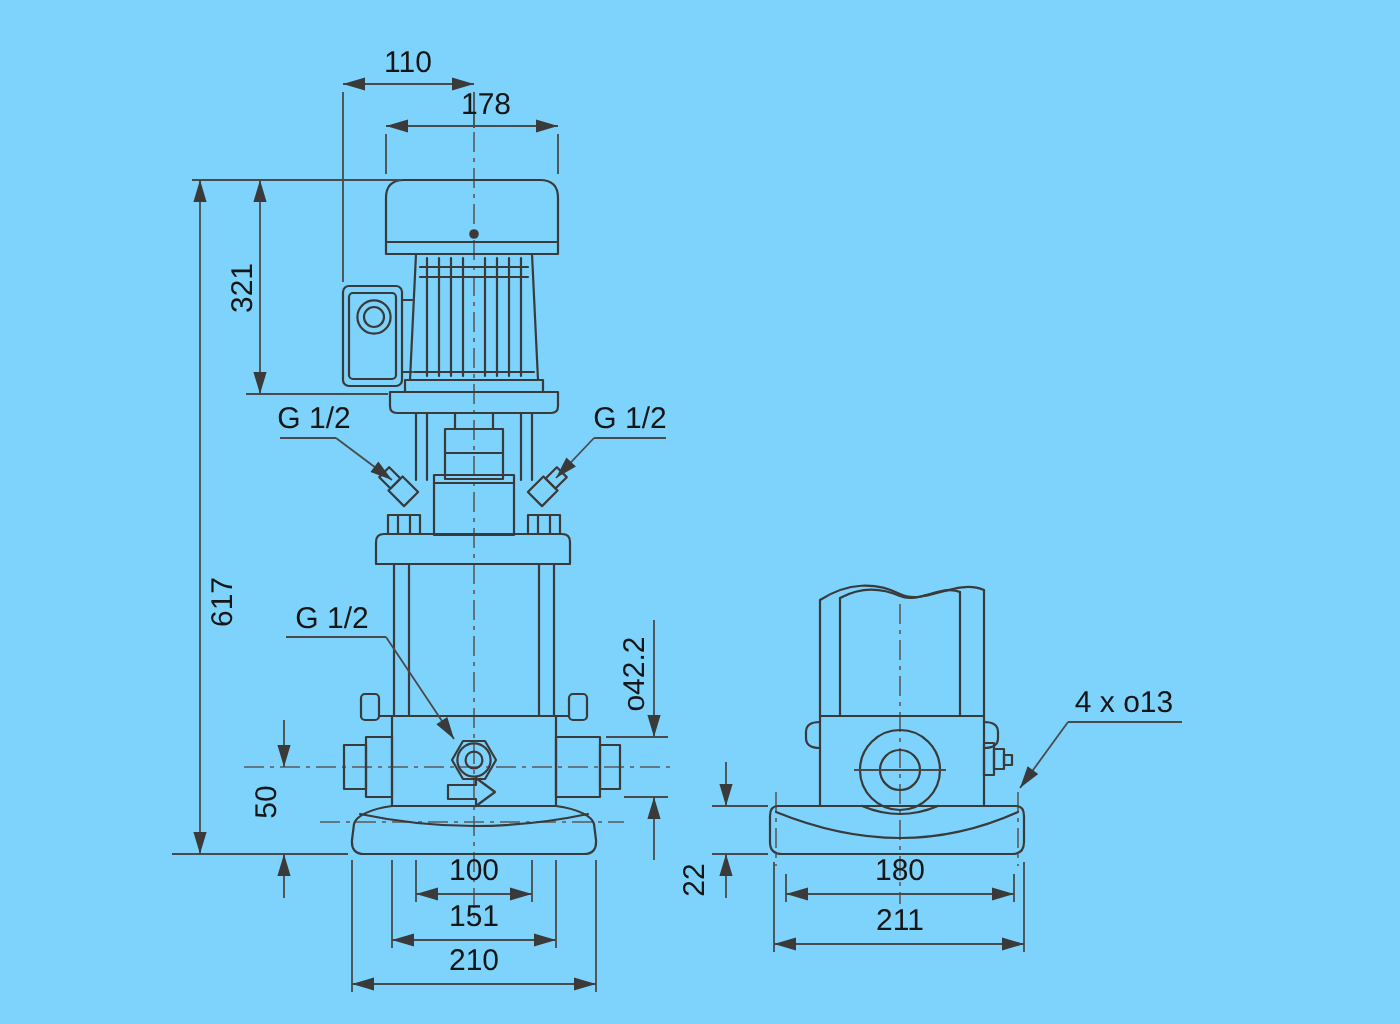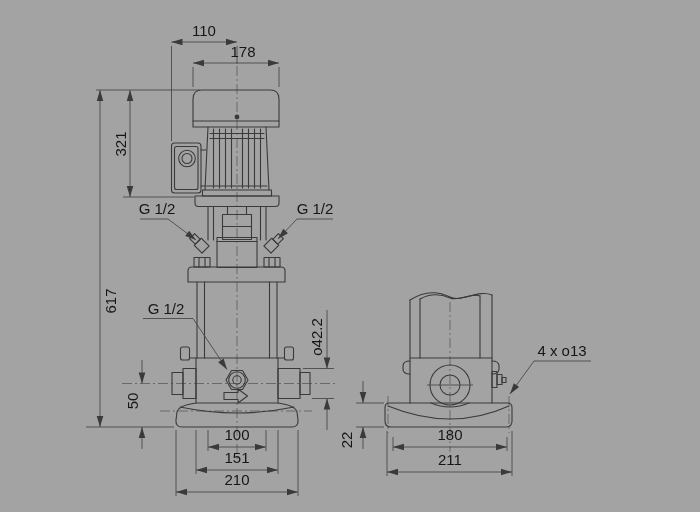--- a/index.html
+++ b/index.html
@@ -1,16 +1,16 @@
 <!DOCTYPE html>
 <html><head>
 <meta charset="utf-8">
 <style>
   html,body{margin:0;padding:0;background:#ffffff;}
-  .page{width:700px;height:512px;background:#a3a3a3;position:relative;overflow:hidden;}
+  .page{width:700px;height:512px;background:#7dd3fc;position:relative;overflow:hidden;}
   svg{display:block;}
   .t{font-family:"Liberation Sans",sans-serif;font-size:15px;fill:#161616;}
   .c{stroke:#3a3a3a;stroke-width:1.1;fill:none;stroke-linejoin:round;stroke-linecap:round;}
   .d{stroke:#4a4a4a;stroke-width:0.9;fill:none;}
   .cl{stroke:#5a5a5a;stroke-width:0.8;fill:none;stroke-dasharray:10 3 2 3;}
   .f{fill:#3a3a3a;stroke:none;}
 </style>
 </head>
 <body>
 

